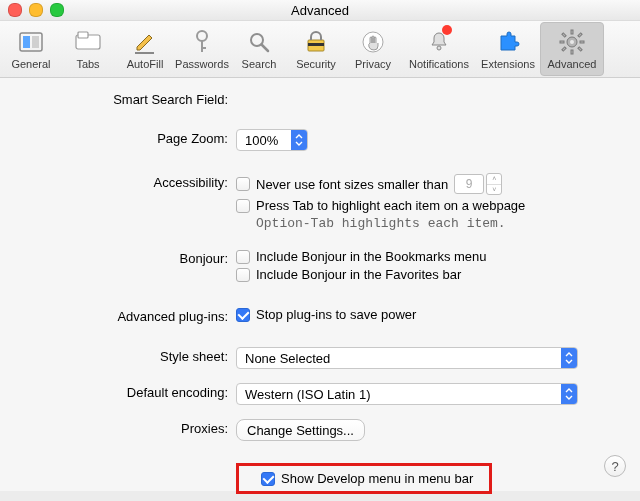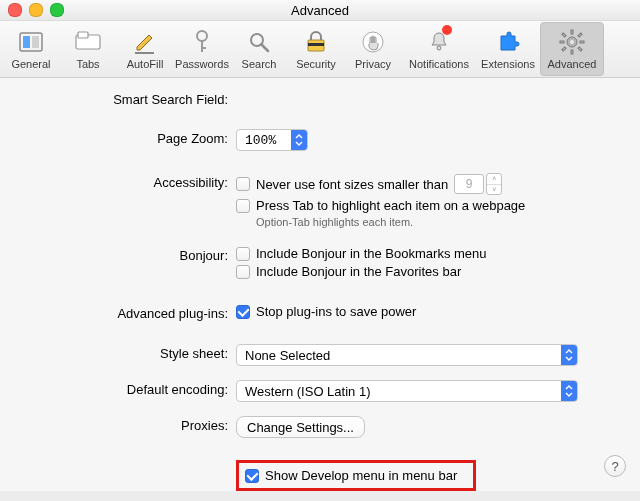--- a/index.html
+++ b/index.html
@@ -144,22 +144,23 @@
     left: 3px;
     top: 0px;
     width: 5px;
     height: 8px;
     border: solid #fff;
     border-width: 0 2px 2px 0;
     transform: rotate(45deg);
   }
   .hint {
     color: #666;
-    font-size: 11px;
+    font-size: 13px;
     margin-left: 20px;
+    font-family: Liberation Mono, monospace;
   }
   .num-input {
     width: 28px;
     height: 18px;
     border: 1px solid #c0c0c0;
     border-radius: 3px;
     color: #aaa;
     font-size: 12px;
     background: #fff;
     display: inline-flex;
@@ -199,37 +200,37 @@
     background: #3d7ef6;
     border-radius: 0 3px 3px 0;
     display: flex;
     flex-direction: column;
     align-items: center;
     justify-content: center;
     color: #fff;
     margin-left: 8px;
   }
   .popup .arrows svg { width: 8px; height: 12px; }
-  .popup.zoom { width: 62px; font-family: Liberation Mono, monospace; }
+  .popup.zoom { width: 62px; }
   .popup.wide { width: 332px; }
   .popup .lbl { flex:1; }
   .button {
     height: 20px;
     border: 1px solid #c5c5c5;
     border-radius: 8px;
     background: linear-gradient(#fff, #f7f7f7);
     padding: 0 10px;
     display: inline-flex;
     align-items: center;
     font-size: 13px;
     cursor: default;
   }
   .highlight-box {
     border: 3px solid #e11b18;
-    padding: 5px 16px 5px 6px;
+    padding: 5px 16px 5px 22px;
     display: inline-flex;
     align-items: center;
   }
   .help-btn {
     position: absolute;
     right: 14px;
     bottom: 14px;
     width: 20px;
     height: 20px;
     border: 1px solid #bbb;

